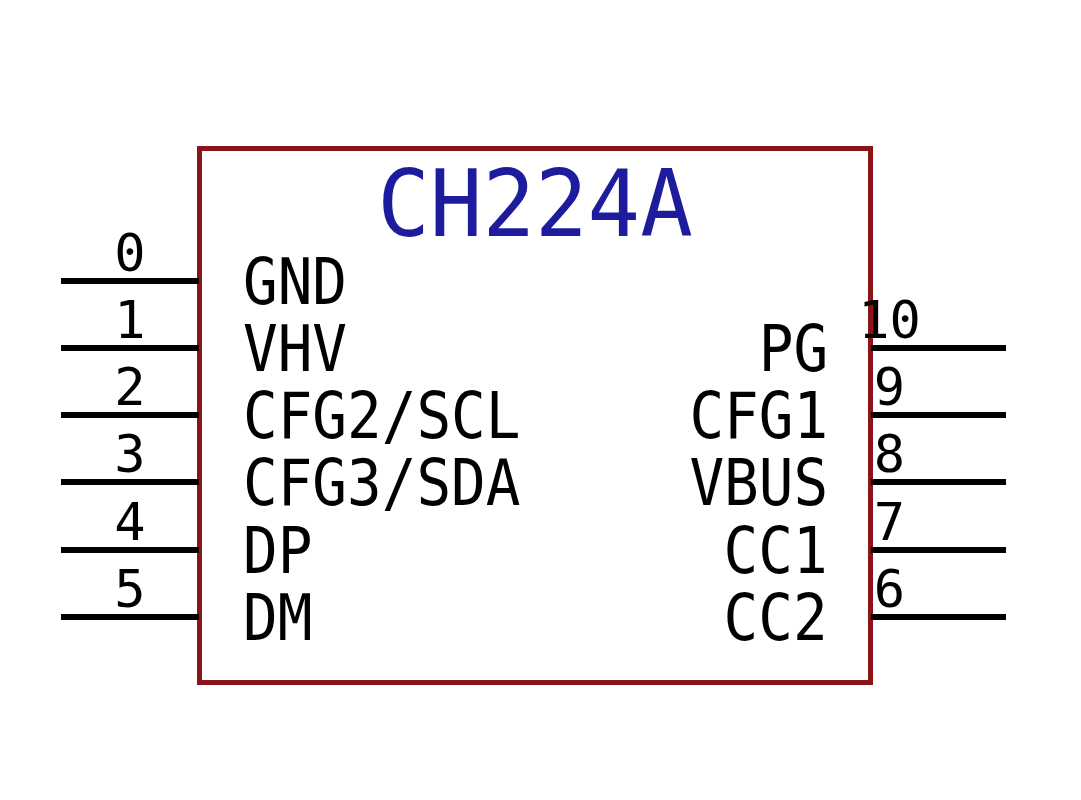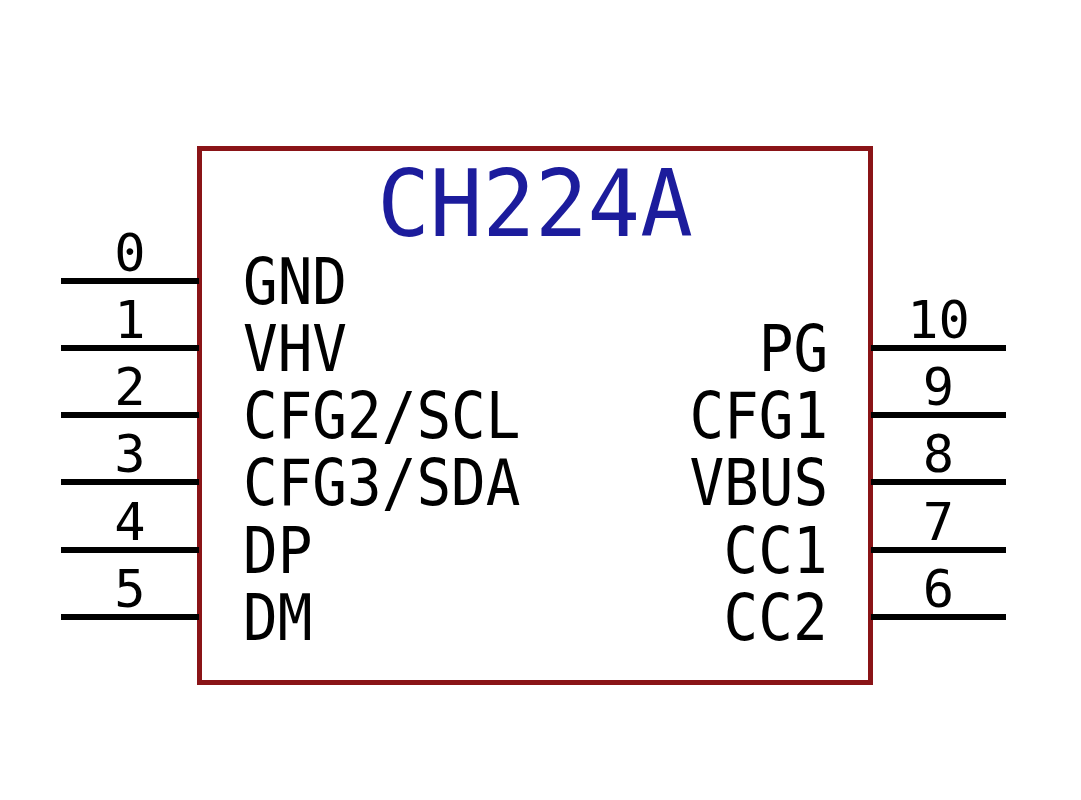--- a/index.html
+++ b/index.html
@@ -49,21 +49,21 @@
   .pin-line.left  { left: 61px;  width: 138px; }
   .pin-line.right { left: 871px; width: 135px; }
   .pin-num {
     position: absolute;
     font-size: 52px;
     line-height: 48px;
     text-align: center;
     white-space: nowrap;
   }
   .pin-num.left  { left: 61px;  width: 138px; }
-  .pin-num.right { left: 871px; width: 135px; }
+  .pin-num.right { left: 822px; width: 135px; }
   .pin-label {
     position: absolute;
     font-size: 64px;
     line-height: 64px;
     white-space: nowrap;
     transform: scaleX(0.90);
   }
   .pin-label.left  { left: 243px;  transform-origin: left center; }
   .pin-label.right { right: 253px; transform-origin: right center; text-align: right; }
 </style>

